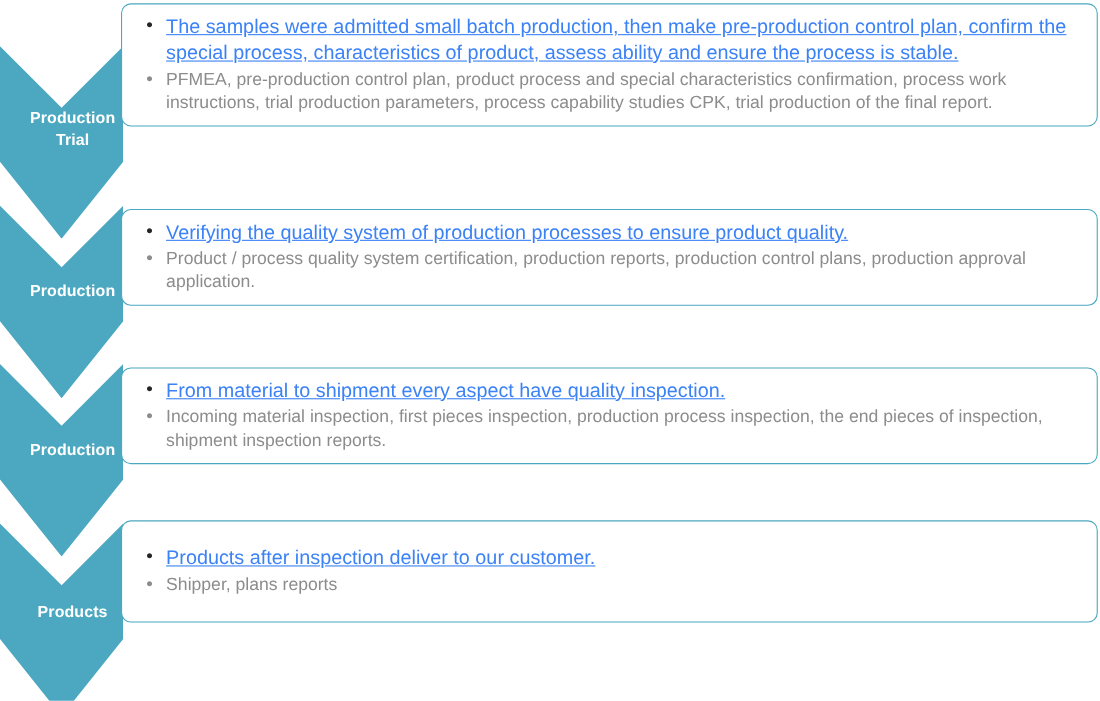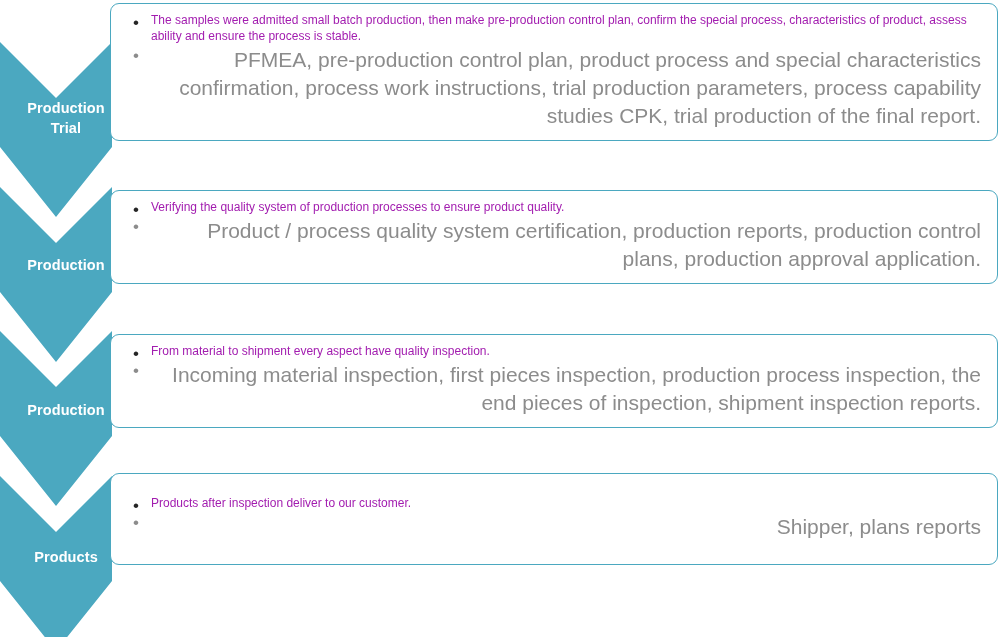--- a/index.html
+++ b/index.html
@@ -76,31 +76,31 @@
   ul.bullets > li::before {
     content: "\2022";
     position: absolute;
     left: 4px;
     top: -1px;
     font-size: 17px;
     line-height: inherit;
   }
 
   li.primary {
-    color: #a21caf;
-    font-size: 12px;
+    color: #3b82f6;
+    font-size: 18px;
     line-height: 1.33;
+    text-decoration: underline;
   }
   li.primary::before { color: #262626; }
 
   li.secondary {
     color: #8c8c8c;
-    font-size: 21px;
+    font-size: 16px;
     line-height: 1.33;
-    text-align: right;
   }
   li.secondary::before { color: #8c8c8c; font-size: 15px; top: 0px; }
 </style>
 </head>
 <body>
 
 <div id="process-flow">
 
   <div class="chevron-column">
 

